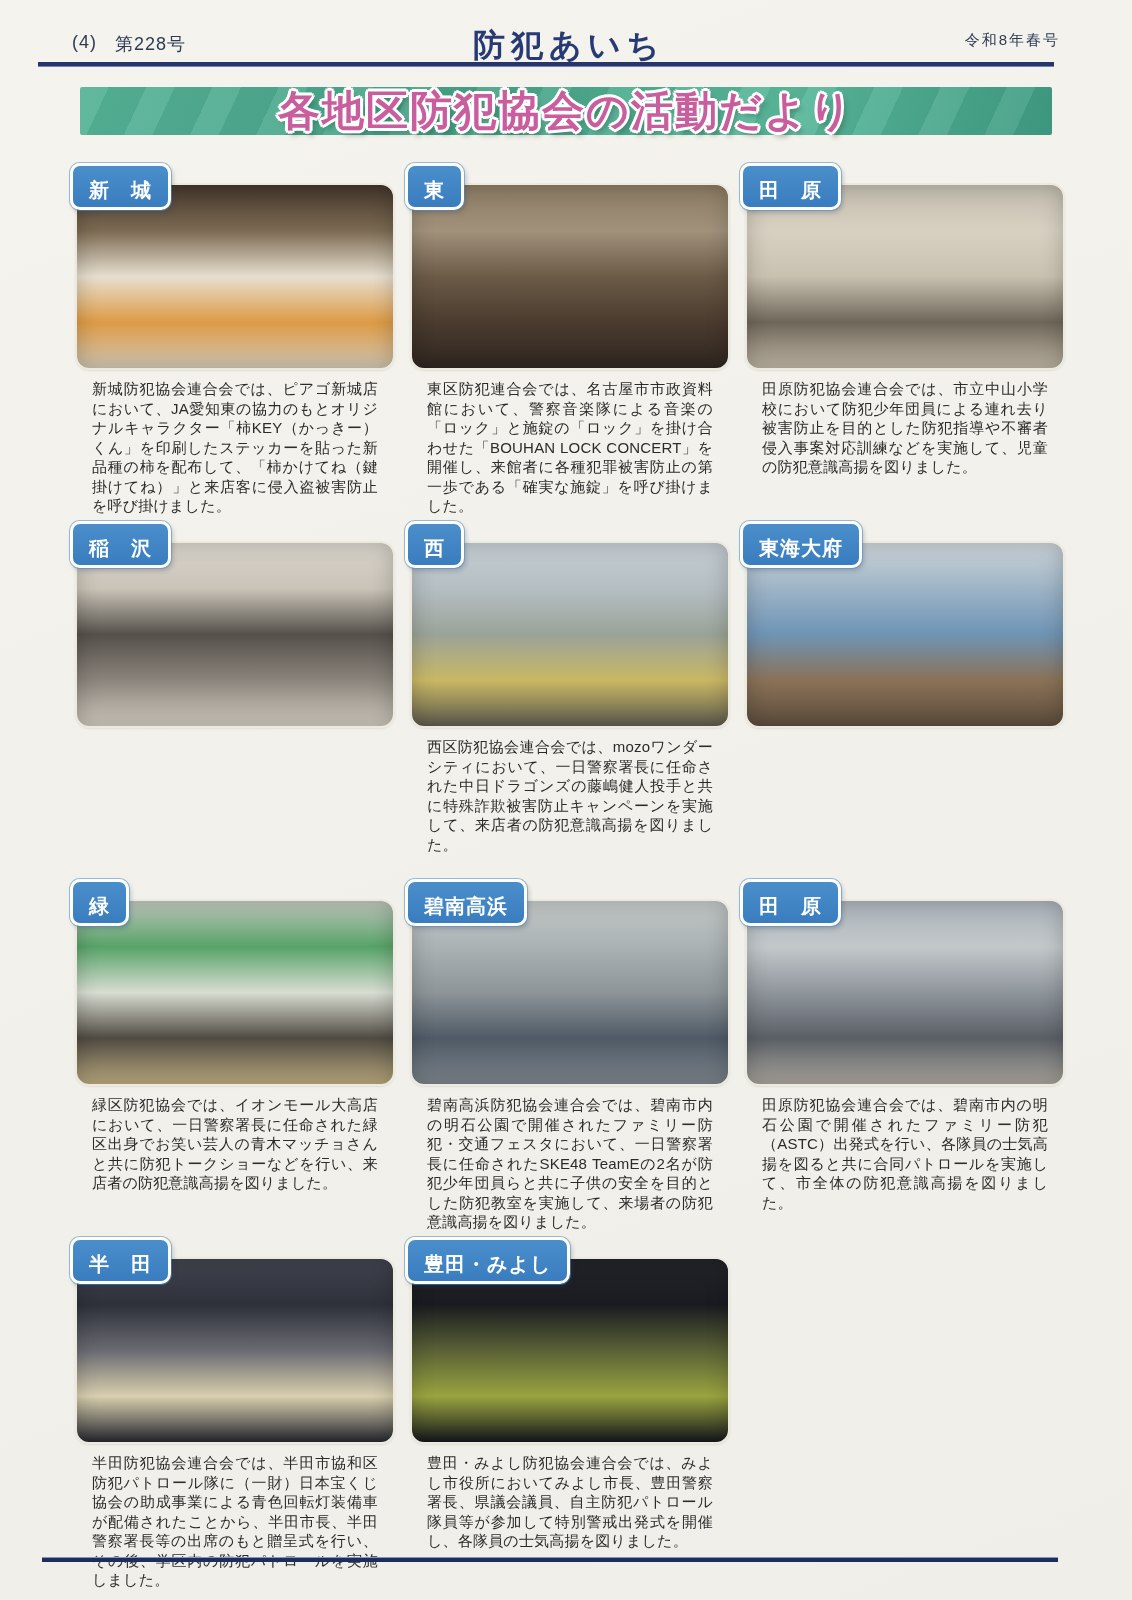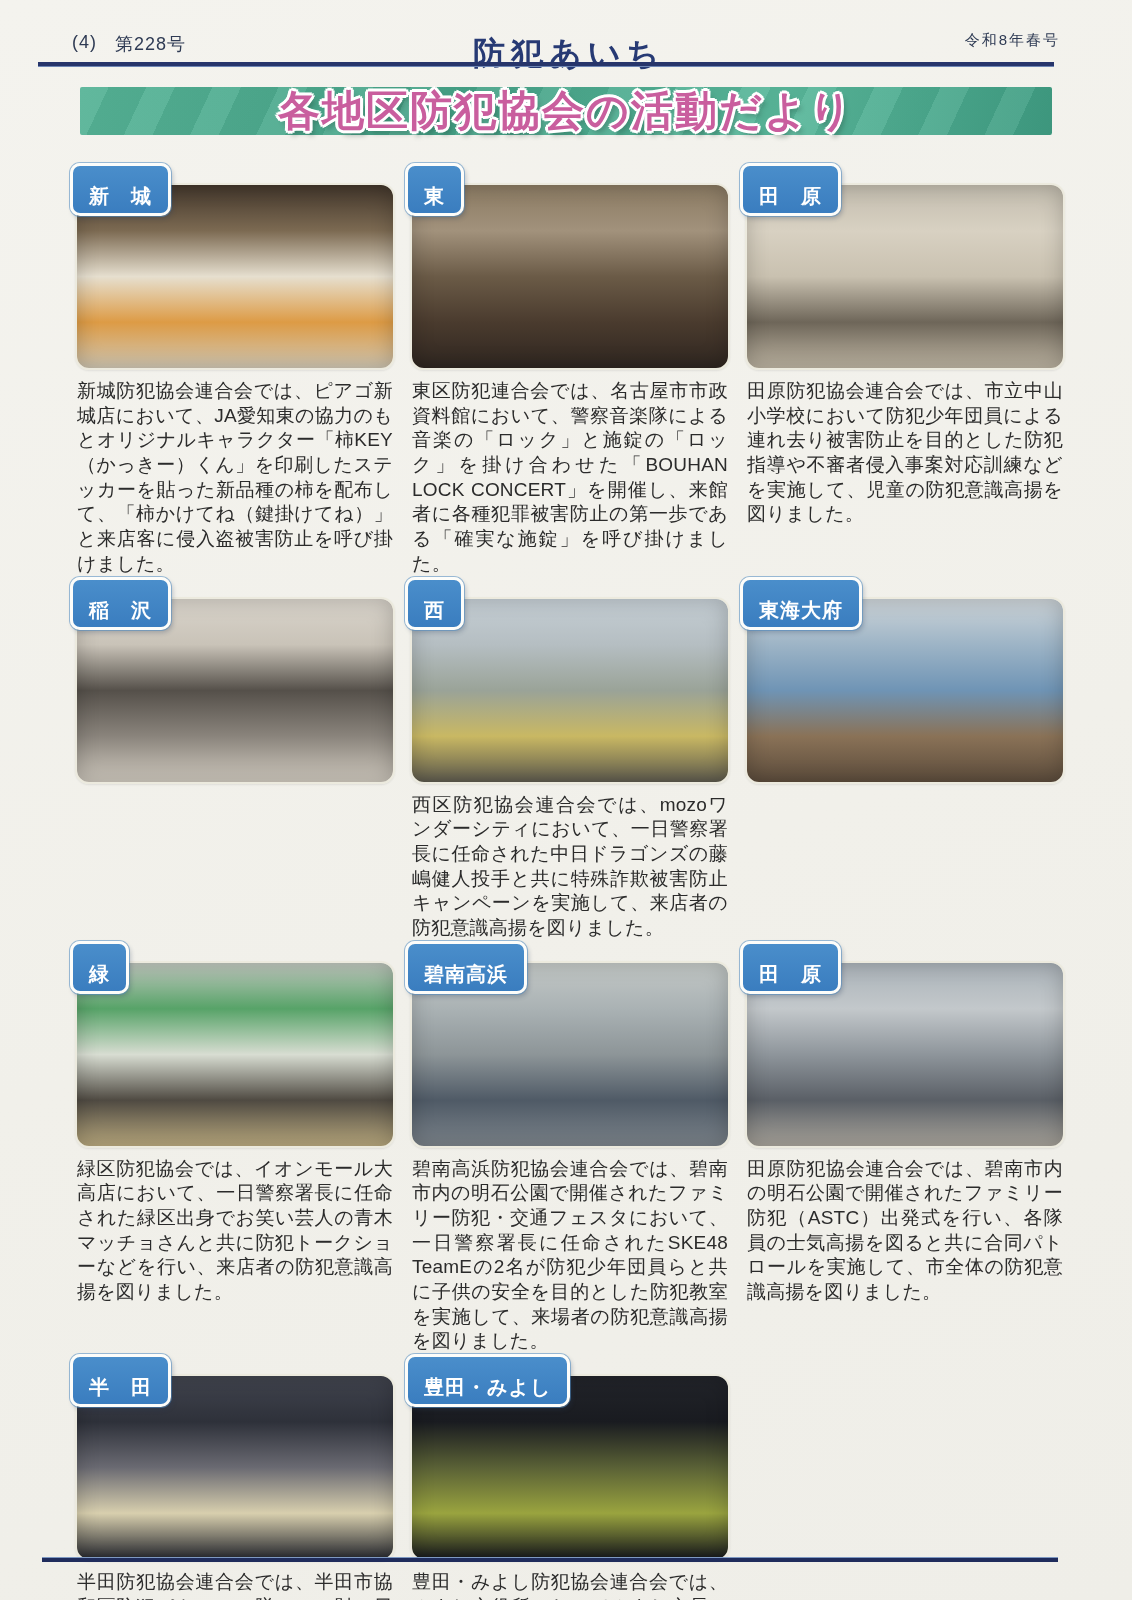--- a/index.html
+++ b/index.html
@@ -5,21 +5,21 @@
   html,body{margin:0;padding:0;}
   body{
     width:1132px;height:1600px;position:relative;overflow:hidden;
     background:linear-gradient(160deg,#f4f3ee 0%,#f1f0ea 55%,#efeee8 100%);
     font-family:"Liberation Sans","DejaVu Sans",sans-serif;color:#2d2d2d;
   }
   
   .pageheader{position:absolute;top:24px;left:72px;right:66px;height:40px;}
   .ph-left{position:absolute;left:0;top:8px;display:flex;gap:18px;
     font-size:18px;color:#2f3b54;letter-spacing:1px;}
-  .ph-center{position:absolute;left:0;right:0;top:8px;text-align:center;
+  .ph-center{position:absolute;left:0;right:0;top:0;text-align:center;
     font-family:"DejaVu Serif","Liberation Serif",serif;font-weight:bold;
     font-size:32px;color:#273a74;letter-spacing:6px;}
   .ph-right{position:absolute;right:6px;top:7px;font-size:15px;color:#2f3b54;letter-spacing:2px;}
   .rule-top{position:absolute;top:62px;left:38px;right:78px;height:4px;
     background:#27356b;border-bottom:1px solid #6e86b5;}
   .rule-bottom{position:absolute;top:1557px;left:42px;right:74px;height:4px;
     background:#1f2c5c;border-top:1px solid #7e99c2;}
   
   .banner{position:absolute;top:87px;left:80px;width:972px;height:48px;
     background:
@@ -31,27 +31,27 @@
       -2px -2px 0 #fff, 2px -2px 0 #fff, -2px 2px 0 #fff, 2px 2px 0 #fff,
       0 -3px 0 #fff, 0 3px 0 #fff, -3px 0 0 #fff, 3px 0 0 #fff,
       4px 5px 5px rgba(30,60,50,.35);}
   
   .grid{position:absolute;top:163px;left:75px;width:990px;
     display:grid;grid-template-columns:repeat(3,320px);column-gap:15px;}
   .cell{position:relative;padding-top:20px;min-height:338px;}
   .badge{position:absolute;top:0;left:-5px;z-index:3;
     background:linear-gradient(180deg,#4a8ecb,#3a7dbf);
     border:3px solid #fdfdfa;border-radius:10px;color:#ffffff;
-    font-weight:bold;font-size:20px;line-height:1;padding:20px 16px 7px;
+    font-weight:bold;font-size:20px;line-height:1;padding:14px 16px 7px;
     letter-spacing:1px;white-space:nowrap;
     box-shadow:0 0 0 1px rgba(80,140,195,.55), 2px 3px 4px rgba(40,60,90,.25);}
   .photo{height:183px;border-radius:14px;border:2px solid #eceade;
     box-shadow:inset 0 0 22px rgba(0,0,0,.22), 0 1px 2px rgba(0,0,0,.08);
     background:#b9b2a4;}
-  .body-text{margin:9px 2px 0;font-size:19px;line-height:1.3;
+  .body-text{margin:9px 17px 0;font-size:15px;line-height:1.3;
     text-align:justify;letter-spacing:.2px;color:#2b2b2b;}
 </style>
 </head>
 <body>
 
 <div class="pageheader">
   <div class="ph-left">
     <span>(4)</span>
     <span>第228号</span>
   </div>

